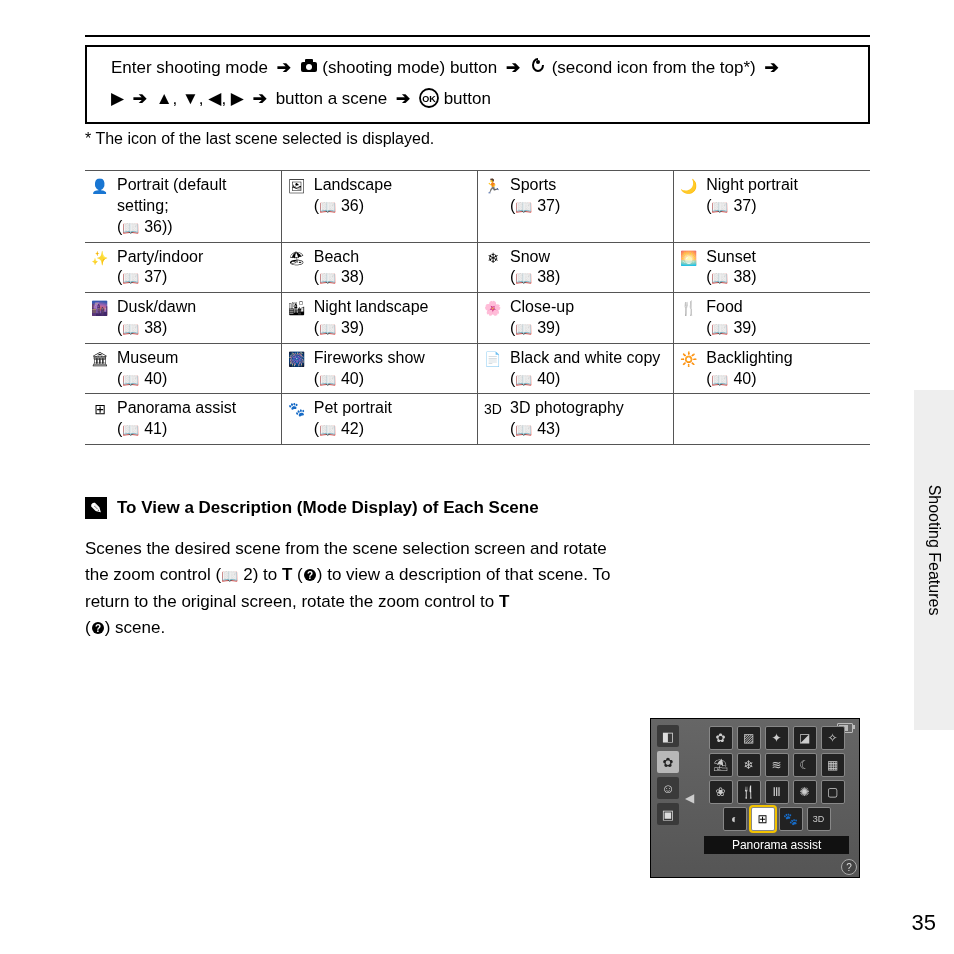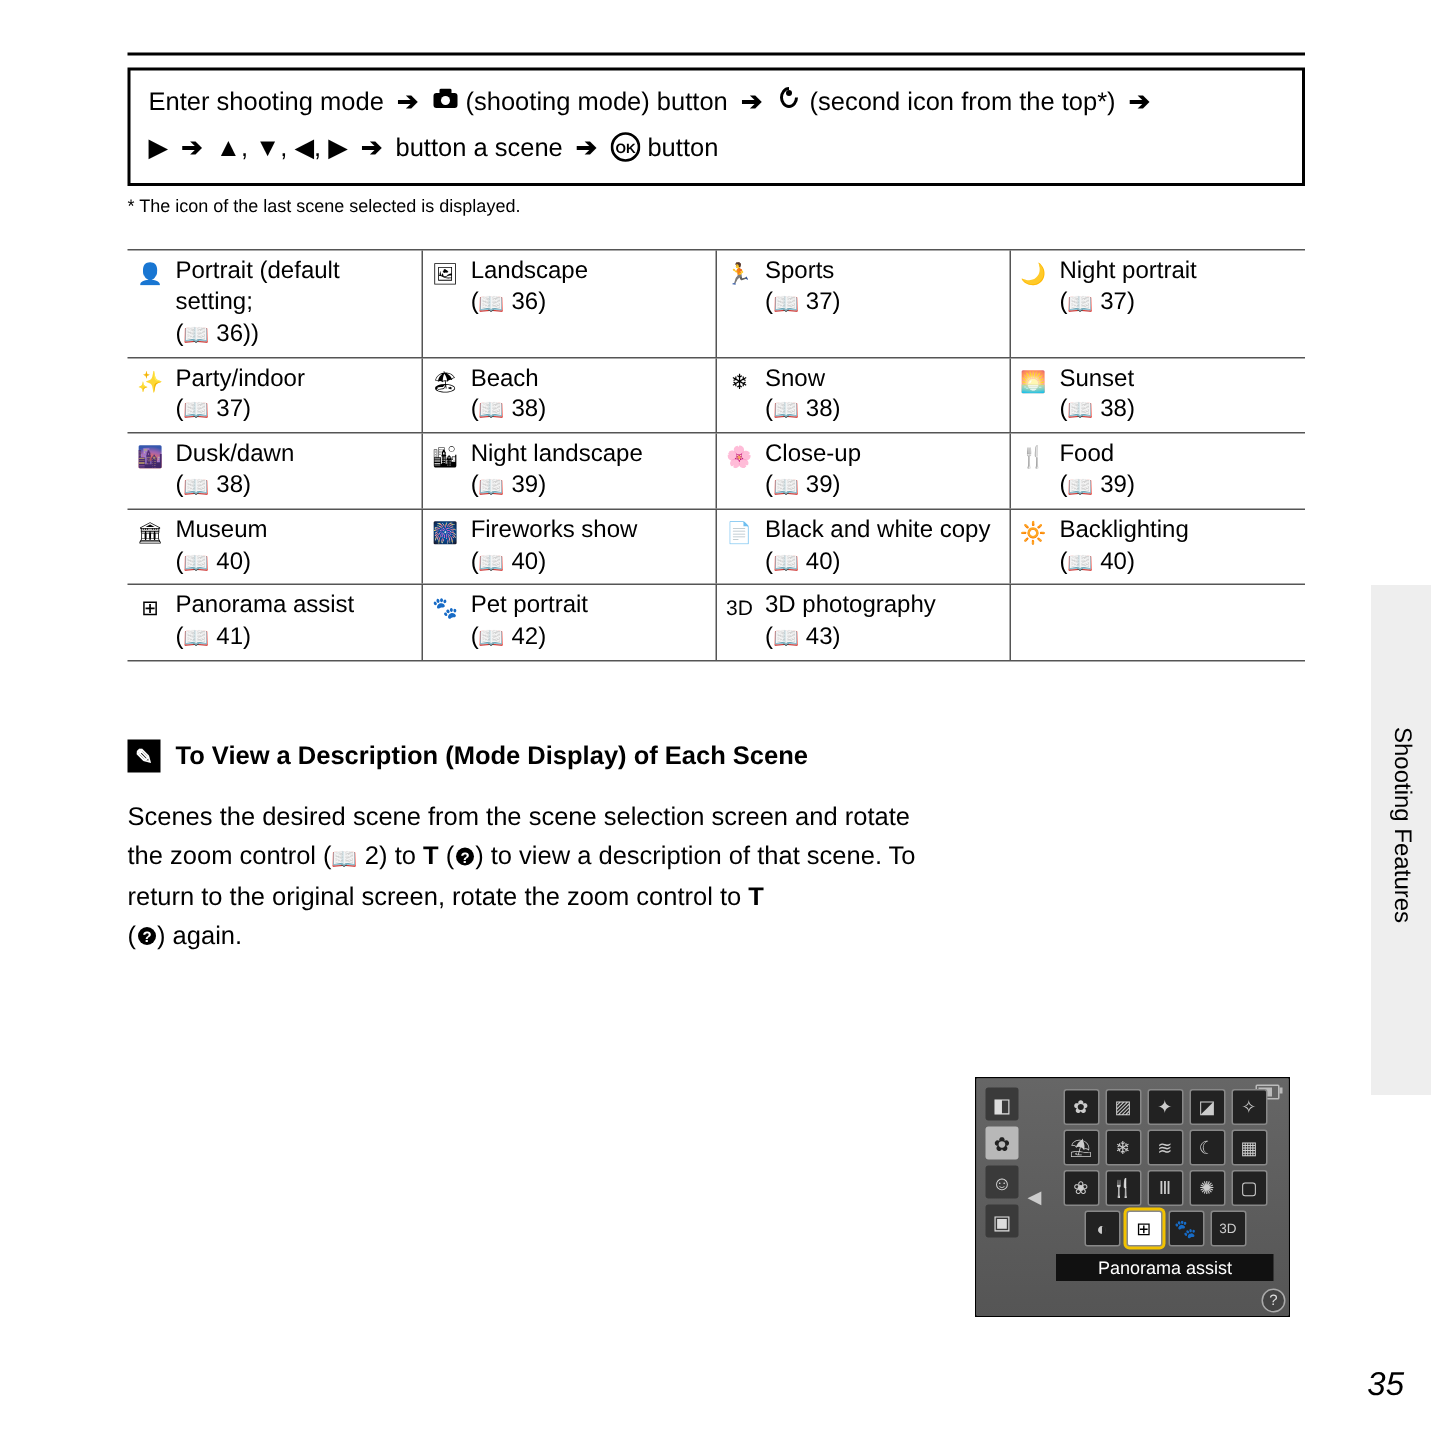--- a/index.html
+++ b/index.html
@@ -27,28 +27,28 @@
     margin: 0 0 18px 0;
     letter-spacing: -0.3px;
   }
   .intro {
     font-size: 17px;
     line-height: 1.55;
     margin: 0 0 18px 0;
   }
   .navbox {
     border: 2px solid #000;
-    padding: 6px 12px 8px 12px;
+    padding: 6px 12px 8px 24px;
     font-size: 17px;
     line-height: 1.8;
     margin-bottom: 6px;
   }
   .navbox .arrow { font-weight: 700; margin: 0 4px; }
   .note {
-    font-size: 12px;
+    font-size: 16px;
     margin: 4px 0 22px 0;
   }
 
   table.scene-table {
     border-collapse: collapse;
     width: 100%;
     font-size: 16px;
   }
   table.scene-table td {
     border-top: 1px solid #555;
@@ -188,21 +188,20 @@
   .mini-batt::after{
     content:''; position:absolute; right:-3px; top:1px;
     width:2px; height:4px; background:#bbb;
   }
   .mini-batt .fill { position:absolute; left:1px; top:1px; bottom:1px; width:9px; background:#bbb;}
 
   .page-num {
     position: absolute;
     right: 18px;
     bottom: 18px;
-    font-style: italic;
     font-size: 22px;
   }
 
   
   svg.ok-btn { vertical-align: -4px; }
 </style>
 </head>
 <body>
 
 <div class="section-tab">
@@ -382,21 +381,21 @@
       <span class="pencil-badge">✎</span>
       <span>To View a Description (Mode Display) of Each Scene</span>
     </div>
     <p class="help-body">
       <span>Scenes the desired scene from the scene selection screen and rotate the zoom control (</span><span class="book">📖</span> <span>2</span><span>) to </span><b>T</b><span> (</span><svg width="14" height="14" viewBox="0 0 14 14" style="vertical-align:-2px">
           <circle cx="7" cy="7" r="6" fill="#000"></circle>
           <text x="7" y="11" text-anchor="middle" fill="#fff" font-size="10" font-weight="700">?</text>
         </svg><span>) to view a description of that scene. To return to the original screen, rotate the zoom control to </span><b>T</b><br><span> (</span><svg width="14" height="14" viewBox="0 0 14 14" style="vertical-align:-2px">
           <circle cx="7" cy="7" r="6" fill="#000"></circle>
           <text x="7" y="11" text-anchor="middle" fill="#fff" font-size="10" font-weight="700">?</text>
-        </svg><span>) again.</span>
+        </svg><span>) scene.</span>
     </p>
   </div>
 </div>
 
 <div class="mini">
   <div class="mini-batt">
       <div class="fill"></div>
     </div>
   <div class="mini-inner">
     <div class="mini-left">

